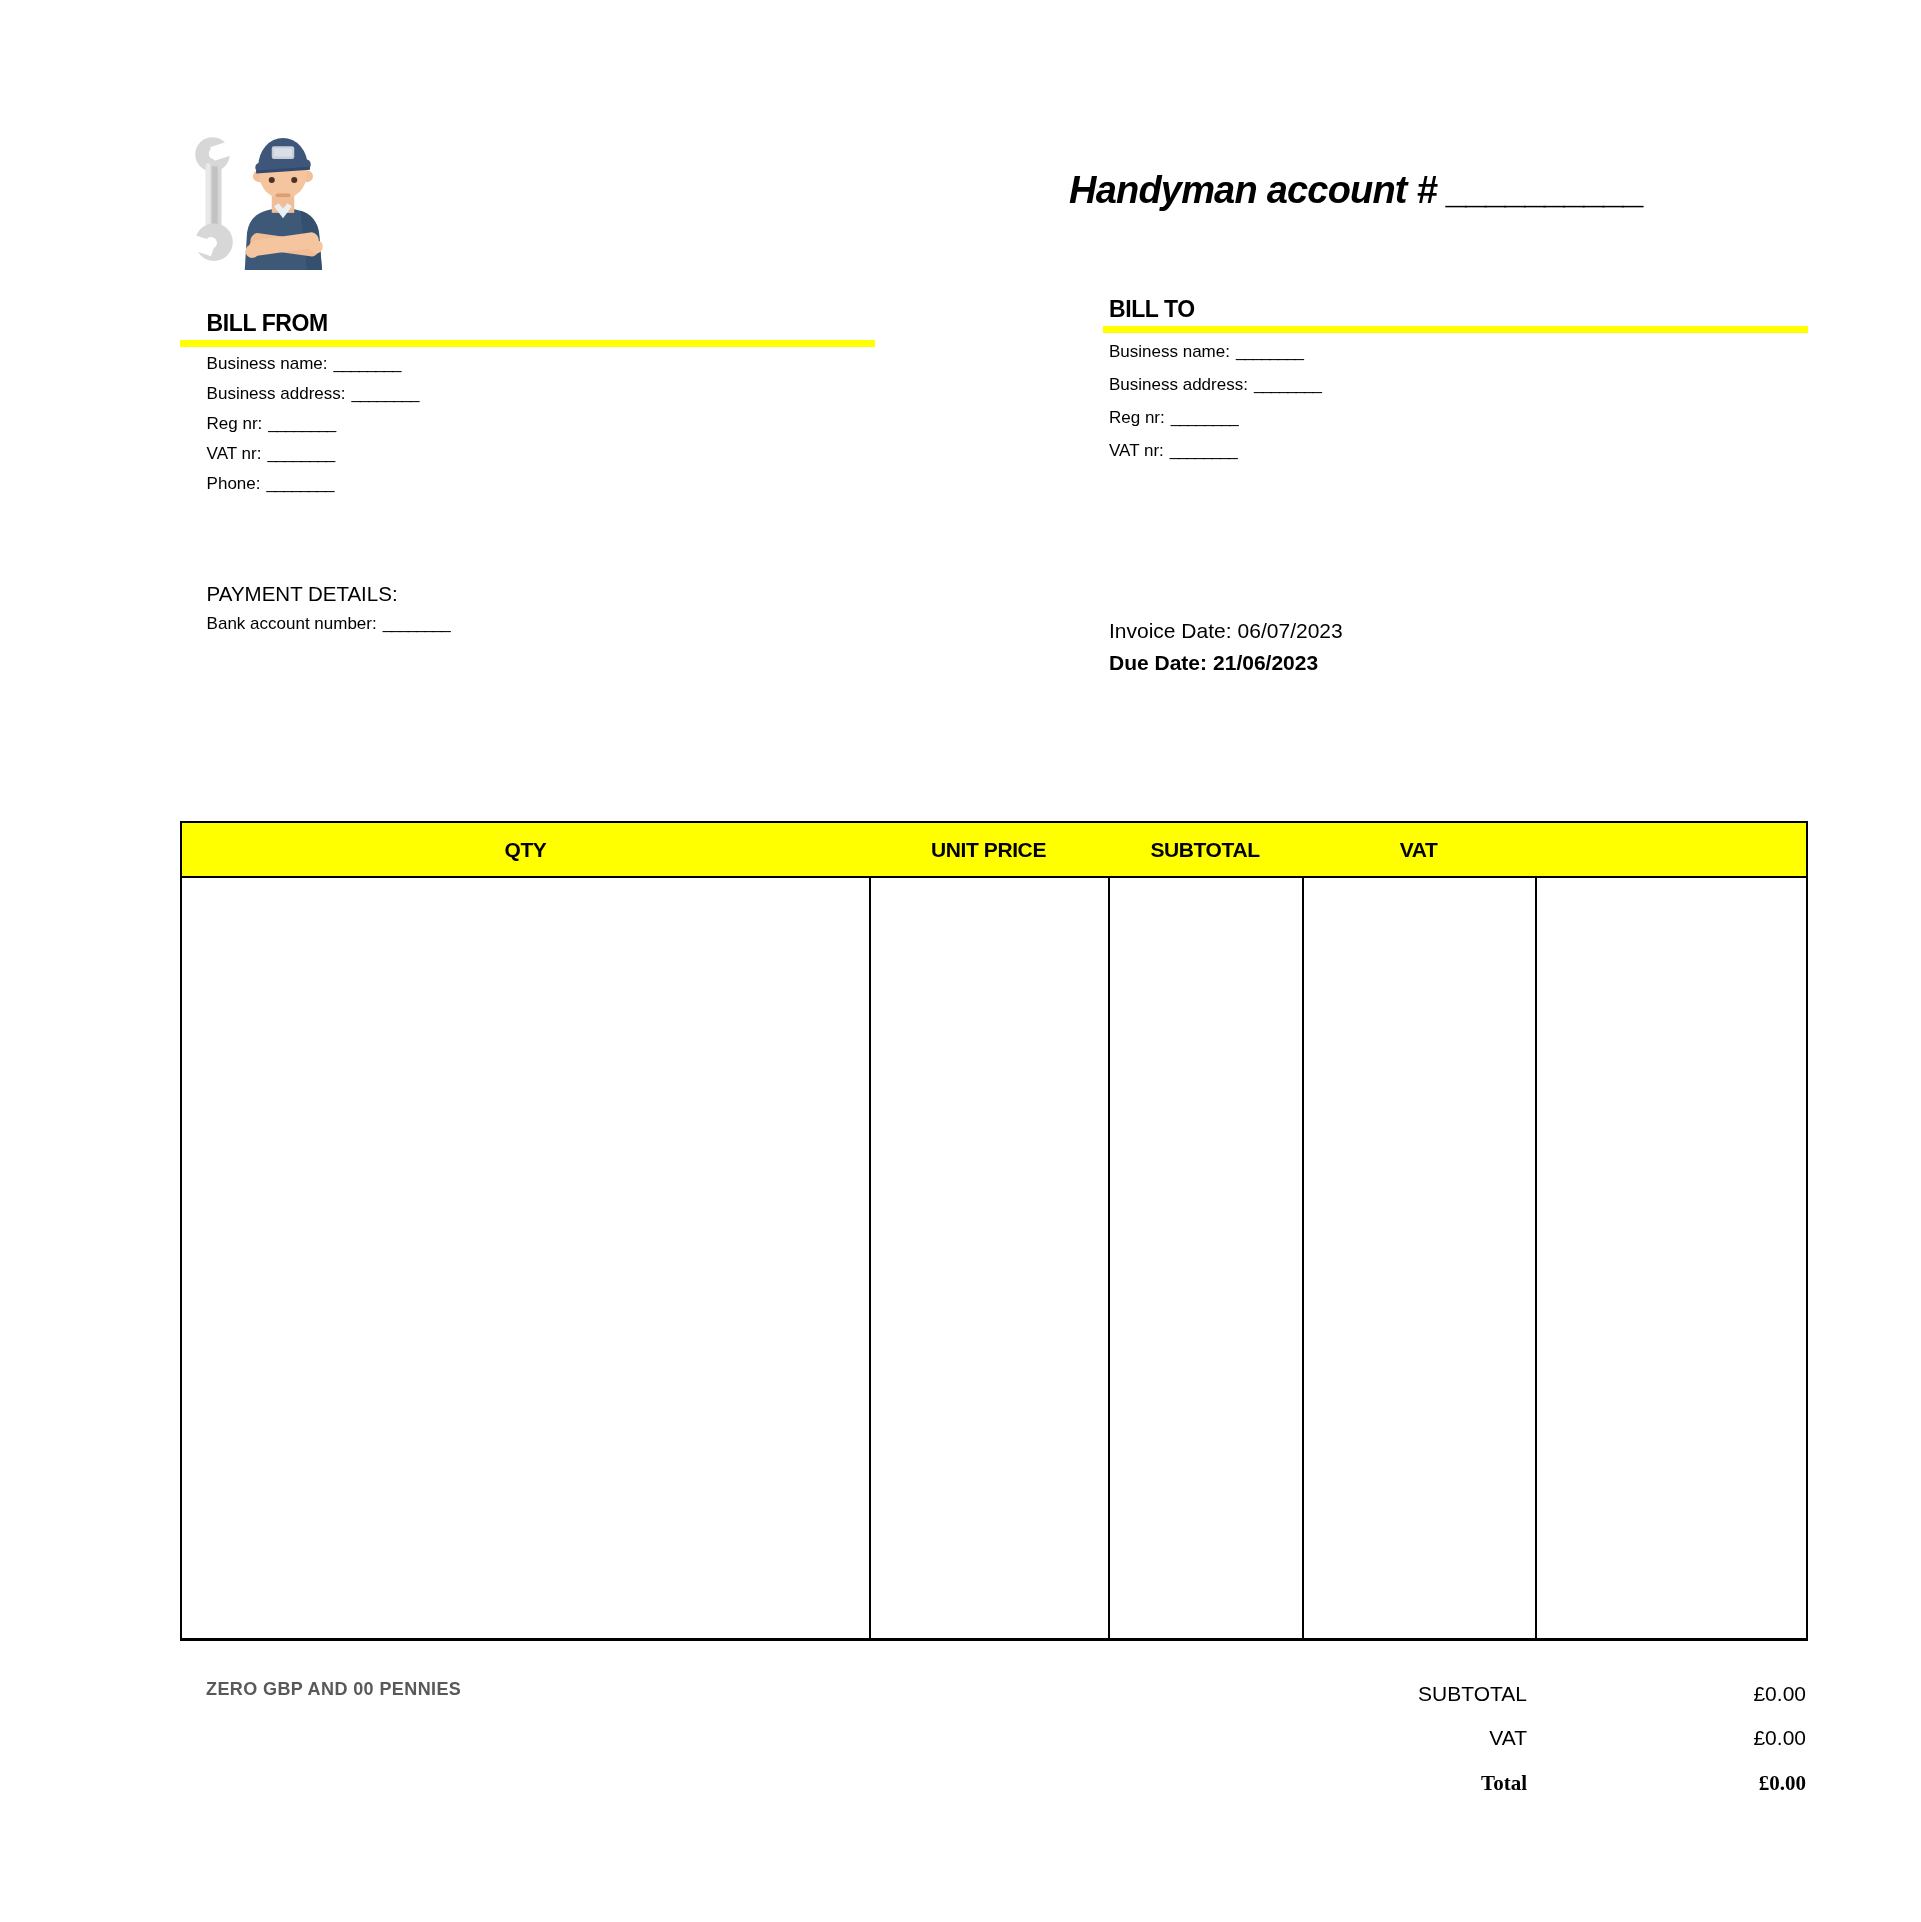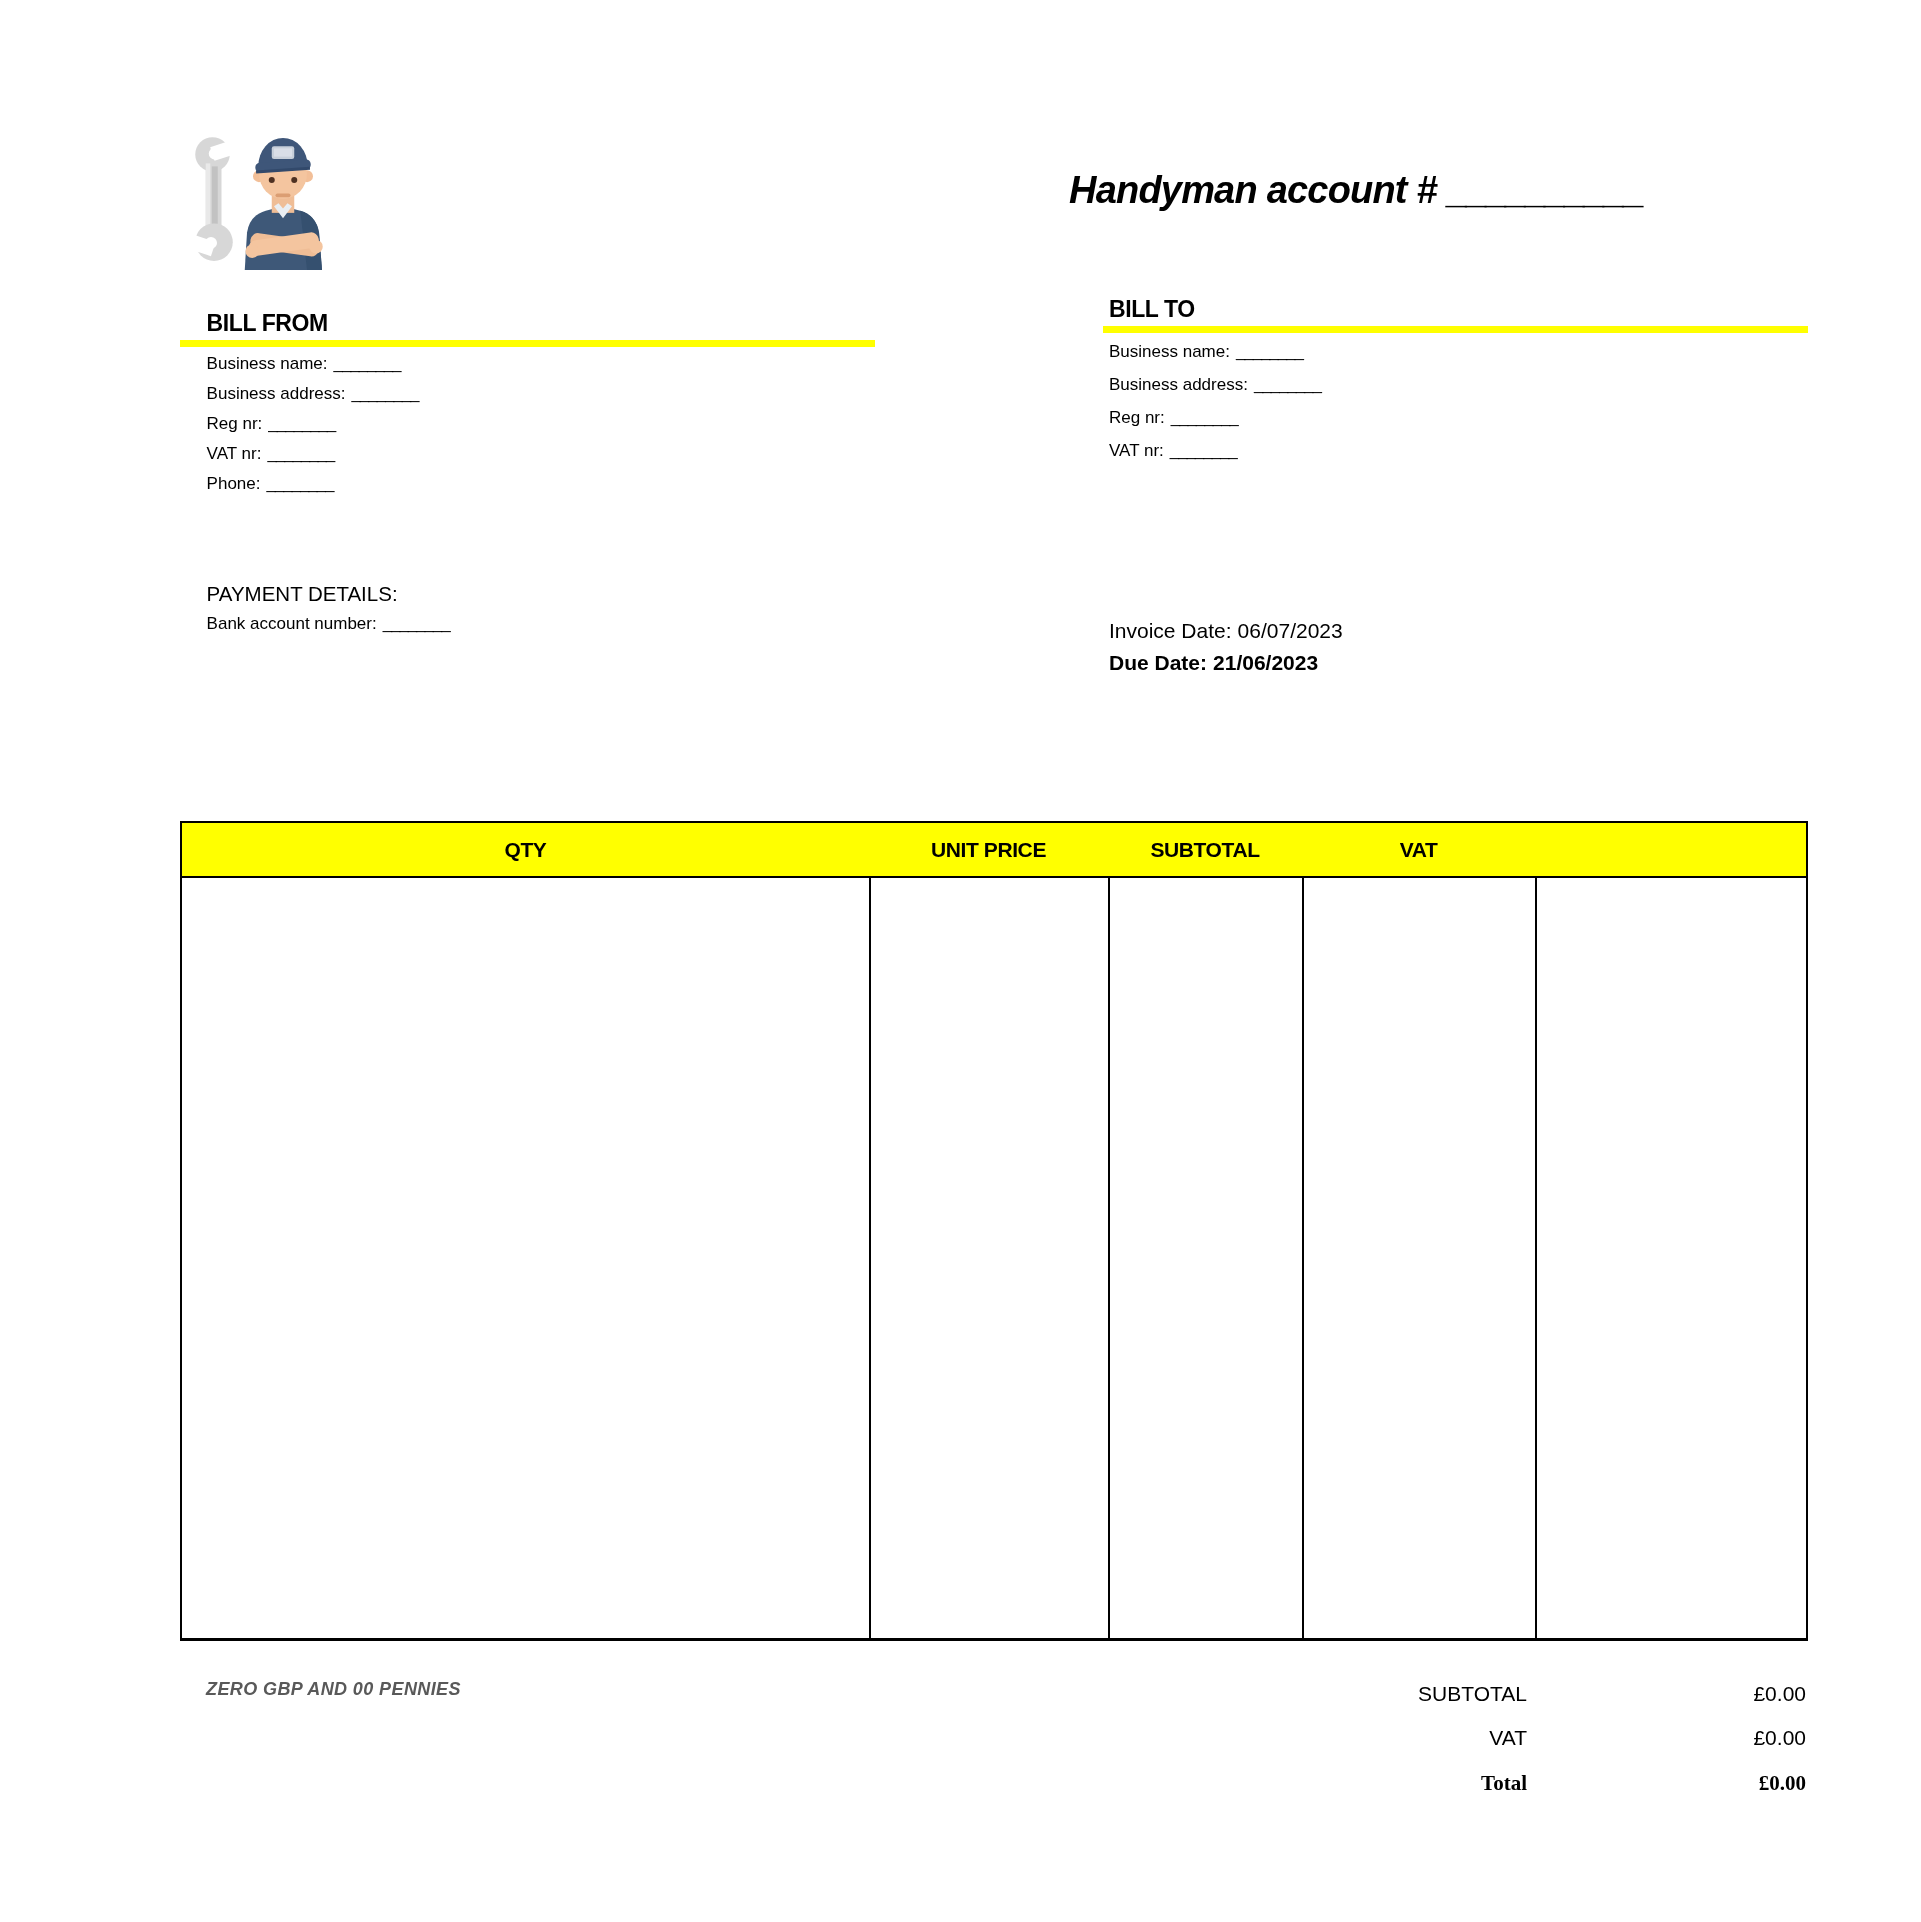--- a/index.html
+++ b/index.html
@@ -66,21 +66,21 @@
     display: flex; align-items: center; justify-content: center;
     font-size: 21px; font-weight: 700; letter-spacing: -0.4px;
   }
   .tbody { flex: 1; display: grid; grid-template-columns: 687px 239px 194px 233px 1fr; }
   .td { border-left: 2.3px solid #000; }
   .td:first-child { border-left: none; }
 
   
   .amount-words {
     position: absolute; left: 206px; top: 1679px;
-    font-size: 18px; font-weight: 700; font-style: italic;
+    font-size: 18px; font-weight: 700; 
     color: #595959; letter-spacing: 0.4px; white-space: nowrap;
   }
   .totals { position: absolute; left: 1103px; top: 1679px; width: 703px; }
   .total-row { display: flex; justify-content: flex-end; font-size: 21px; line-height: 30px; margin-bottom: 14.4px; }
   .total-label { width: 424px; text-align: right; }
   .total-value { width: 279px; text-align: right; }
   .total-row.grand { font-weight: 700; font-family: Liberation Serif, serif; }
 </style>
 </head>
 <body>

